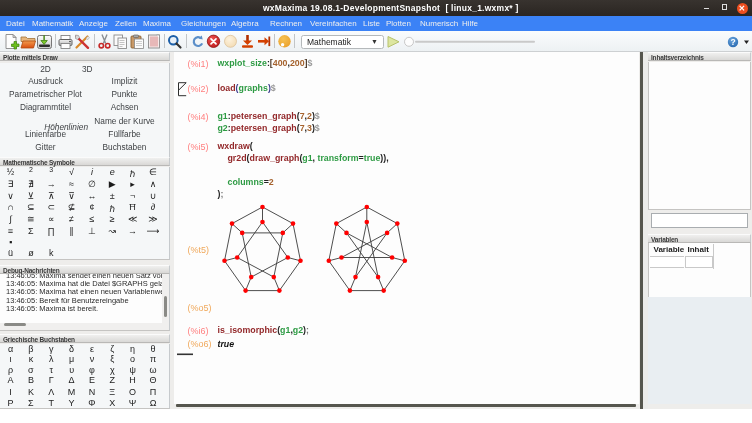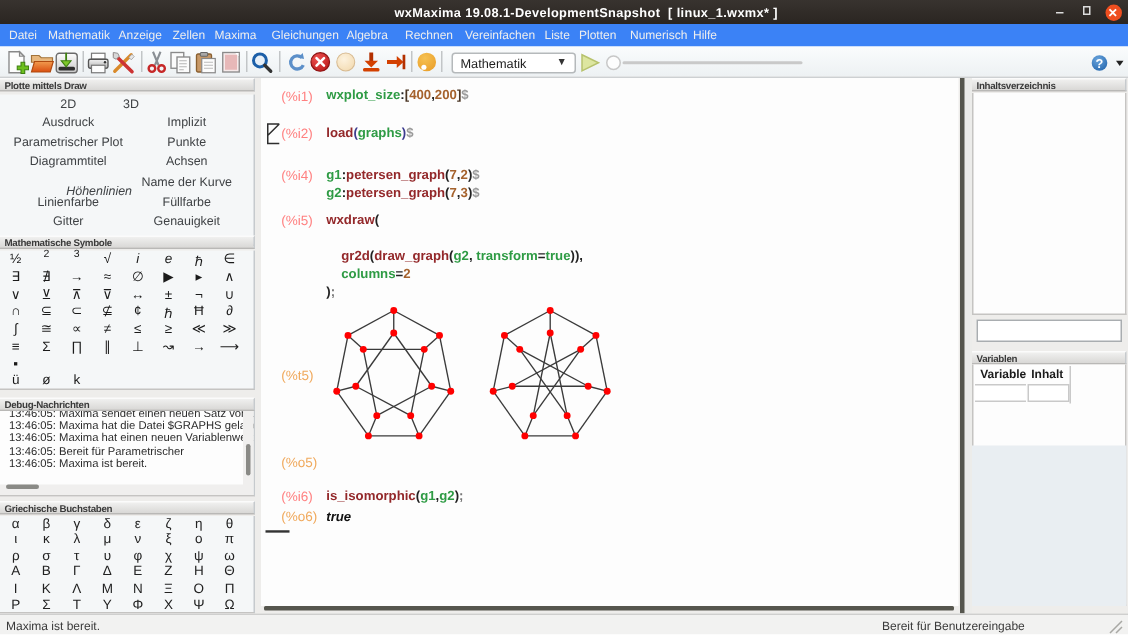--- a/index.html
+++ b/index.html
@@ -200,21 +200,21 @@
 <div class="btxt" style="left:82px;top:13.8px;width:85px;text-align:center;">Implizit</div>
 <div class="btxt" style="left:3px;top:26.4px;width:85px;text-align:center;">Parametrischer Plot</div>
 <div class="btxt" style="left:82px;top:26.4px;width:85px;text-align:center;">Punkte</div>
 <div class="btxt" style="left:3px;top:39.6px;width:85px;text-align:center;">Diagrammtitel</div>
 <div class="btxt" style="left:82px;top:39.6px;width:85px;text-align:center;">Achsen</div>
 <div class="btxt" style="left:3px;top:59px;width:85px;text-align:right;font-style:italic;">Höhenlinien</div>
 <div class="btxt" style="left:82px;top:53.2px;width:85px;text-align:center;">Name der Kurve</div>
 <div class="btxt" style="left:3px;top:66.3px;width:85px;text-align:center;">Linienfarbe</div>
 <div class="btxt" style="left:82px;top:66.3px;width:85px;text-align:center;">Füllfarbe</div>
 <div class="btxt" style="left:3px;top:79.2px;width:85px;text-align:center;">Gitter</div>
-<div class="btxt" style="left:82px;top:79.2px;width:85px;text-align:center;">Genauigkeit</div>
+<div class="btxt" style="left:82px;top:79.2px;width:85px;text-align:center;">Buchstaben</div>
 </div>
 <div class="phead" style="top:157px;">Mathematische Symbole</div>
 <div class="pbody" style="top:167px;height:93px;" id="symgrid">
 <div class="sym" style="left:2.5px;top:0.2px;">½</div>
 <div class="sym" style="left:22.9px;top:-0.8px;font-size:7px;">2</div>
 <div class="sym" style="left:43.2px;top:-0.8px;font-size:7px;">3</div>
 <div class="sym" style="left:63.6px;top:0.2px;">√</div>
 <div class="sym" style="left:83.9px;top:0.2px;"><i>i</i></div>
 <div class="sym" style="left:104.3px;top:0.2px;"><i>e</i></div>
 <div class="sym" style="left:124.6px;top:0.2px;">ℏ</div>
@@ -262,21 +262,21 @@
 <div class="sym" style="left:2.5px;top:69.7px;">▪</div>
 <div class="sym" style="left:2.5px;top:80.9px;">ü</div>
 <div class="sym" style="left:22.9px;top:80.9px;">ø</div>
 <div class="sym" style="left:43.2px;top:80.9px;">k</div>
 </div>
 <div class="phead" style="top:264.5px;">Debug-Nachrichten</div>
 <div class="pbody" style="top:273.5px;height:57.5px;background:#fdfdfd;overflow:hidden;">
 <div class="dbg" style="top:-2.7px;">13:46:05: Maxima sendet einen neuen Satz von Daten</div>
 <div class="dbg" style="top:5.6px;">13:46:05: Maxima hat die Datei $GRAPHS geladen</div>
 <div class="dbg" style="top:13.9px;">13:46:05: Maxima hat einen neuen Variablenwert</div>
-<div class="dbg" style="top:22.2px;">13:46:05: Bereit für Parametrischer</div>
+<div class="dbg" style="top:22.2px;">13:46:05: Bereit für Benutzereingabe</div>
 <div class="dbg" style="top:30.5px;">13:46:05: Maxima ist bereit.</div>
 <div class="abs" style="left:162px;top:0;width:8px;height:57.5px;background:#f0efee;"></div>
 <div class="abs" style="left:163.5px;top:22.5px;width:3.5px;height:21px;background:#8a8a86;border-radius:2px;"></div>
 <div class="abs" style="left:0;top:49.5px;width:162px;height:8px;background:#f0efee;"></div>
 <div class="abs" style="left:3.5px;top:49.5px;width:22px;height:2.5px;background:#8a8a86;border-radius:1.5px;"></div>
 </div>
 <div class="phead" style="top:334px;">Griechische Buchstaben</div>
 <div class="pbody" style="top:343.5px;height:65.5px;" id="grkgrid">
 <div class="grk" style="left:2.5px;top:0.4px;">α</div>
 <div class="grk" style="left:22.9px;top:0.4px;">β</div>
@@ -331,21 +331,21 @@
 <div class="abs" id="ws"></div>
 <div class="lbl" style="left:187.5px;top:58.5px;">(%i1)</div>
 <div class="code" style="left:217.5px;top:58px;"><span class="vr">wxplot_size</span>:<span style="color:#4a3523">[</span><span class="nm">400</span>,<span class="nm">200</span><span style="color:#4a3523">]</span><span class="dl">$</span></div>
 <div class="lbl" style="left:187.5px;top:83.5px;">(%i2)</div>
 <div class="code" style="left:217.5px;top:83px;"><span class="fn">load</span><span style="color:#3c3c8e">(</span><span class="vr">graphs</span><span style="color:#3c3c8e">)</span><span class="dl">$</span></div>
 <div class="lbl" style="left:187.5px;top:111.5px;">(%i4)</div>
 <div class="code" style="left:217.5px;top:111px;"><span class="vr">g1</span>:<span class="fn">petersen_graph</span>(<span class="nm">7</span>,<span class="nm">2</span>)<span class="dl">$</span></div>
 <div class="code" style="left:217.5px;top:123px;"><span class="vr">g2</span>:<span class="fn">petersen_graph</span>(<span class="nm">7</span>,<span class="nm">3</span>)<span class="dl">$</span></div>
 <div class="lbl" style="left:187.5px;top:141.5px;">(%i5)</div>
 <div class="code" style="left:217.5px;top:141px;"><span class="fn">wxdraw</span>(</div>
-<div class="code" style="left:227.5px;top:165px;"><span class="fn">gr2d</span>(<span class="fn">draw_graph</span>(<span class="vr">g2</span>, <span class="vr">transform</span>=<span class="vr">true</span>)),</div>
+<div class="code" style="left:227.5px;top:153px;"><span class="fn">gr2d</span>(<span class="fn">draw_graph</span>(<span class="vr">g1</span>, <span class="vr">transform</span>=<span class="vr">true</span>)),</div>
 <div class="code" style="left:227.5px;top:177px;"><span class="vr">columns</span>=<span class="nm">2</span></div>
 <div class="code" style="left:217.5px;top:188.5px;">)<span style="color:#777">;</span></div>
 <div class="olbl" style="left:187.5px;top:244.5px;">(%t5)</div>
 <div class="olbl" style="left:187.5px;top:302.5px;">(%o5)</div>
 <div class="lbl" style="left:187.5px;top:325.5px;">(%i6)</div>
 <div class="code" style="left:217.5px;top:325px;"><span class="fn">is_isomorphic</span>(<span class="vr">g1</span>,<span class="vr">g2</span>)<span style="color:#777">;</span></div>
 <div class="olbl" style="left:187.5px;top:339px;">(%o6)</div>
 <div class="code" style="left:217.5px;top:338.5px;font-style:italic;color:#111;">true</div>
 <svg class="abs" style="left:0;top:0;pointer-events:none;" width="752" height="423" viewBox="0 0 752 423">
 <g stroke="#3a3a3a" stroke-width="0.9">
@@ -437,20 +437,13 @@
 <div class="abs" style="left:648px;top:62px;width:102.5px;height:148px;background:#fdfdfd;border:1px solid #c5c4c2;border-top:none;"></div>
 <div class="abs" style="left:651px;top:212.5px;width:96.5px;height:15px;background:#fff;border:1px solid #a9adb0;"></div>
 <div class="phead" style="left:648px;top:233.5px;width:103px;">Variablen</div>
 <div class="abs" style="left:648px;top:243px;width:102.5px;height:161px;background:#fdfdfd;border:1px solid #c5c4c2;border-top:none;"></div>
 <div class="abs" style="left:648px;top:297px;width:102.5px;height:106.5px;background:#e9eef2;"></div>
 <div class="abs" style="left:649.5px;top:243.5px;width:34px;height:12px;font-size:8px;font-weight:bold;color:#1a1a1a;padding-left:4px;line-height:12px;">Variable</div>
 <div class="abs" style="left:684.5px;top:243.5px;width:28px;height:12px;font-size:8px;font-weight:bold;color:#1a1a1a;padding-left:3px;line-height:12px;">Inhalt</div>
 <div class="abs" style="left:649.5px;top:255.5px;width:34px;height:12.5px;background:#fff;border:1px solid #c9c9c9;border-width:1px 0 1px 0"></div>
 <div class="abs" style="left:684.5px;top:255.5px;width:28px;height:12.5px;background:#fff;border:1px solid #c9c9c9;"></div>
 <div class="abs" style="left:712.5px;top:243.5px;width:1px;height:25px;background:#c9c9c9;"></div>
-<div class="abs" id="statusbar">
-<span class="abs" style="left:4px;top:3px">Maxima ist bereit.</span>
-<span class="abs" style="left:588px;top:3px">Bereit für Benutzereingabe</span>
-<svg class="abs" style="left:739px;top:3px" width="10" height="10">
-        <path d="M9 1 L1 9 M9 5 L5 9" stroke="#a8a8a4" stroke-width="1"></path>
-      </svg>
-</div>
 </div>
 
 </body></html>

